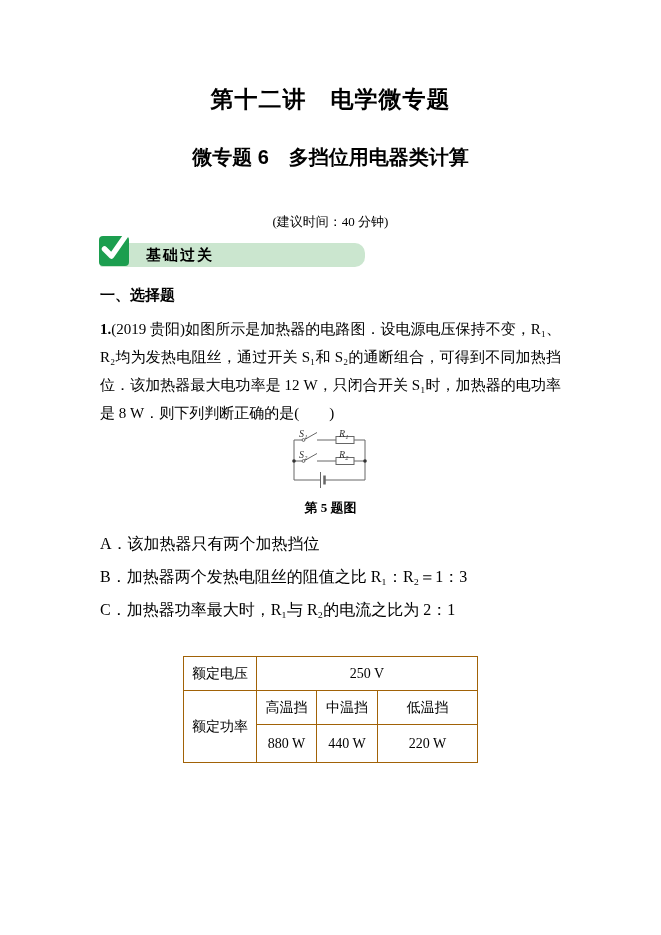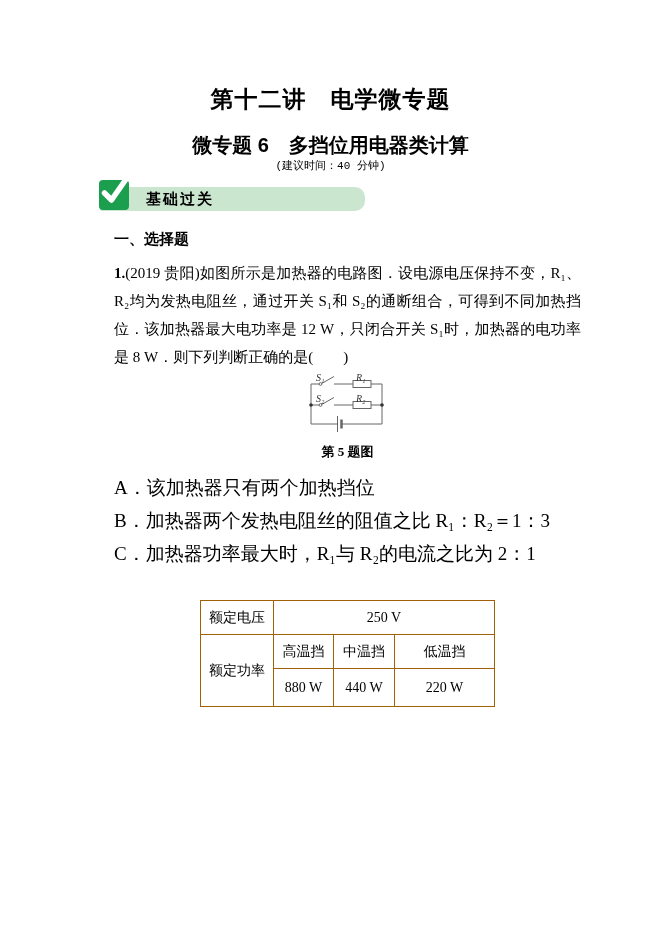--- a/index.html
+++ b/index.html
@@ -17,32 +17,32 @@
   .doc-title {
     margin-top: 84px;
     text-align: center;
     font-size: 23px;
     line-height: 30px;
     font-weight: bold;
     font-family: "Liberation Sans", "DejaVu Sans", sans-serif;
     letter-spacing: 1px;
   }
   .doc-subtitle {
-    margin-top: 18px;
+    margin-top: 30px;
     text-align: center;
     font-size: 20px;
     line-height: 26px;
     font-weight: bold;
     font-family: "Liberation Sans", "DejaVu Sans", sans-serif;
   }
   .time-note {
-    text-align: center;
-    font-size: 11px;
+    margin-top: 44px;
+    text-align: center;
+    font-size: 13px;
     line-height: 16px;
-    font-family: Liberation Mono, monospace;
   }
 
   .section-banner {
     position: relative;
     margin: 13px 8px 0 100px;
     width: 265px;
     height: 24px;
     background: #cbe6cf;
     border-radius: 2px 10px 10px 2px;
     padding-left: 26px;
@@ -58,21 +58,21 @@
     position: absolute;
     left: 46px;
     top: 50%;
     transform: translateY(-50%);
     font-size: 15px;
     font-weight: bold;
     font-family: "Liberation Sans", "DejaVu Sans", sans-serif;
     letter-spacing: 2px;
   }
 
-  .content { padding: 0 80px; margin-left: 34px; }
+  .content { padding: 0 100px; }
 
   .section-heading {
     margin-top: 18px;
     font-size: 15px;
     line-height: 20px;
     font-weight: bold;
     font-family: "Liberation Sans", "DejaVu Sans", sans-serif;
   }
 
   .q-para {
@@ -87,21 +87,21 @@
   .figure-block svg { display: inline-block; }
   .figure-caption {
     text-align: center;
     font-size: 13px;
     line-height: 16px;
     margin-top: 5px;
     font-weight: bold;
   }
 
   .options { margin-top: 11px; }
-  .option { font-size: 19px; line-height: 33px; text-align: left; }
+  .option { font-size: 16px; line-height: 33px; text-align: left; }
 
   .q2-para { margin-top: 4px; }
 
   .nameplate {
     margin: 30px auto 0 auto;
     border-collapse: collapse;
     table-layout: fixed;
     width: 294px;
     font-size: 14px;
   }

